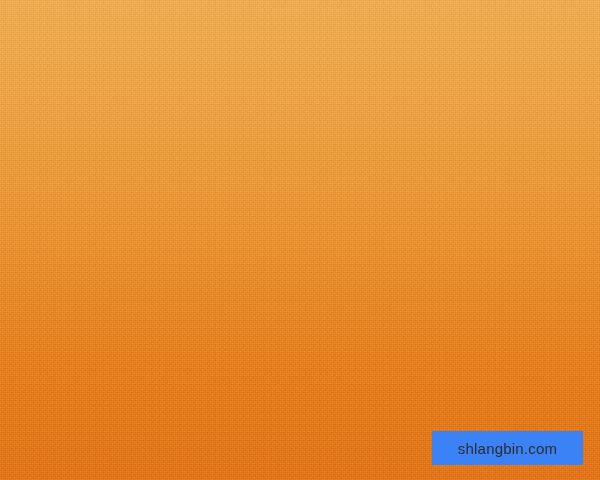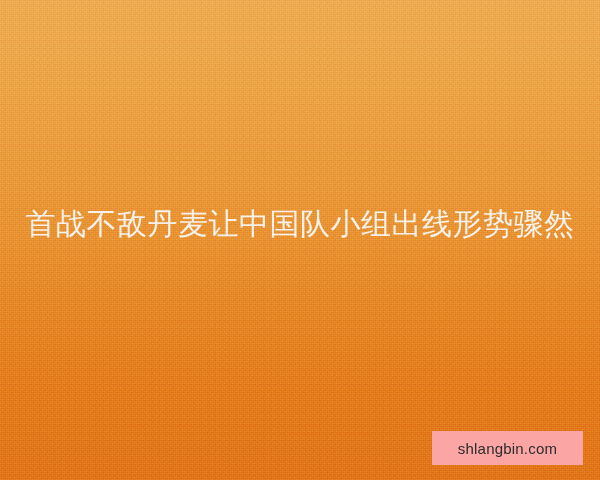--- a/index.html
+++ b/index.html
@@ -92,21 +92,21 @@
     display: block;
   }
 
   
   .watermark {
     position: absolute;
     left: 432px;
     top: 431px;
     width: 151px;
     height: 34px;
-    background: #fca5a5;
+    background: #3b82f6;
     display: flex;
     align-items: center;
     justify-content: center;
   }
   .watermark-text {
     color: #2c2c2c;
     font-size: 15px;
     line-height: 1;
     letter-spacing: 0.2px;
     font-family: "Liberation Sans", "DejaVu Sans", sans-serif;
@@ -115,20 +115,19 @@
 </head>
 <body>
 
 <div id="banner">
 
   <div class="bg-gradient"></div>
   <div class="bg-noise"></div>
   <div class="bg-noise2"></div>
 
   <div class="headline">
-    <span class="line">首战不敌丹麦让中国队小组出线形势骤然</span>
   </div>
 
   <div class="watermark">
     <span class="watermark-text">shlangbin.com</span>
   </div>
 
 </div>
 
 </body></html>

